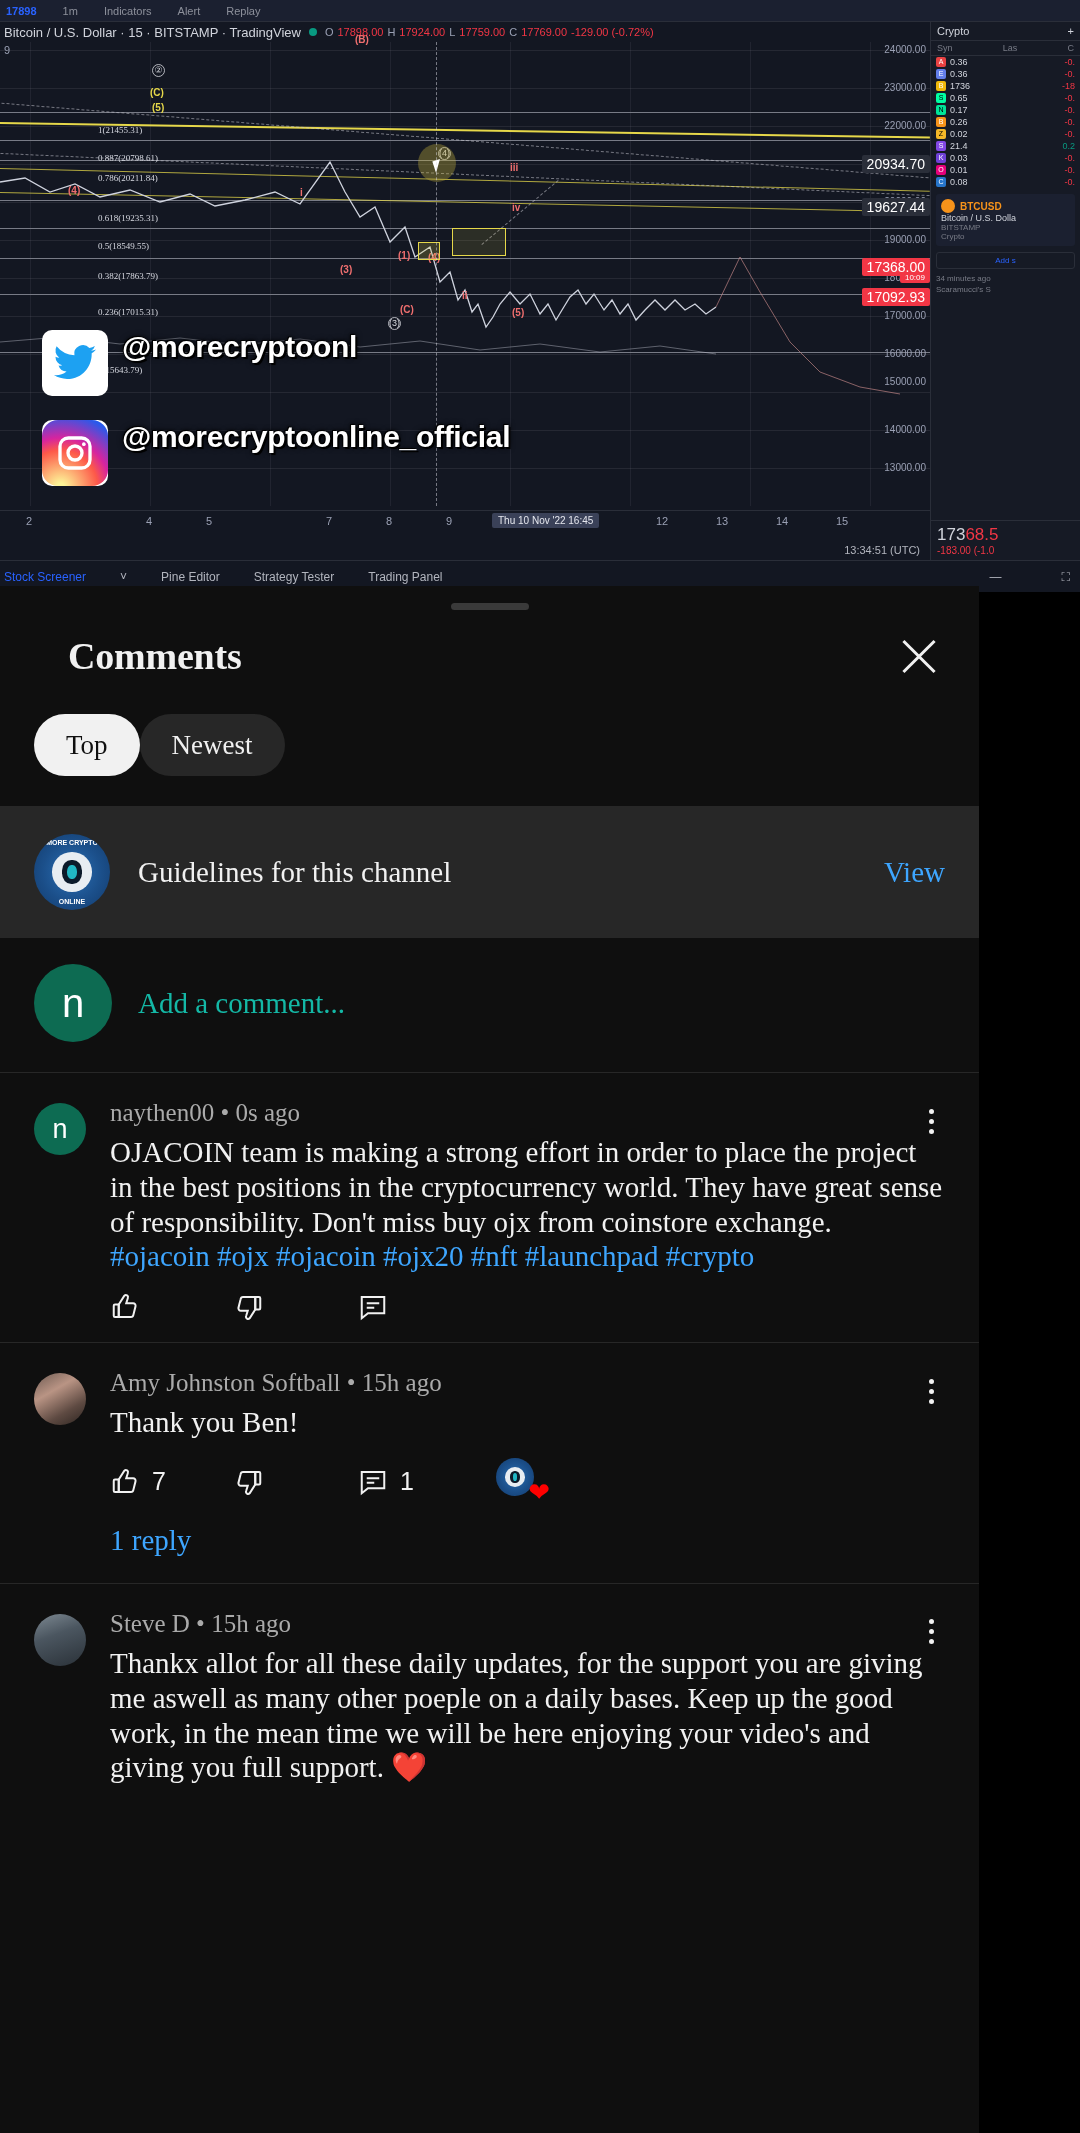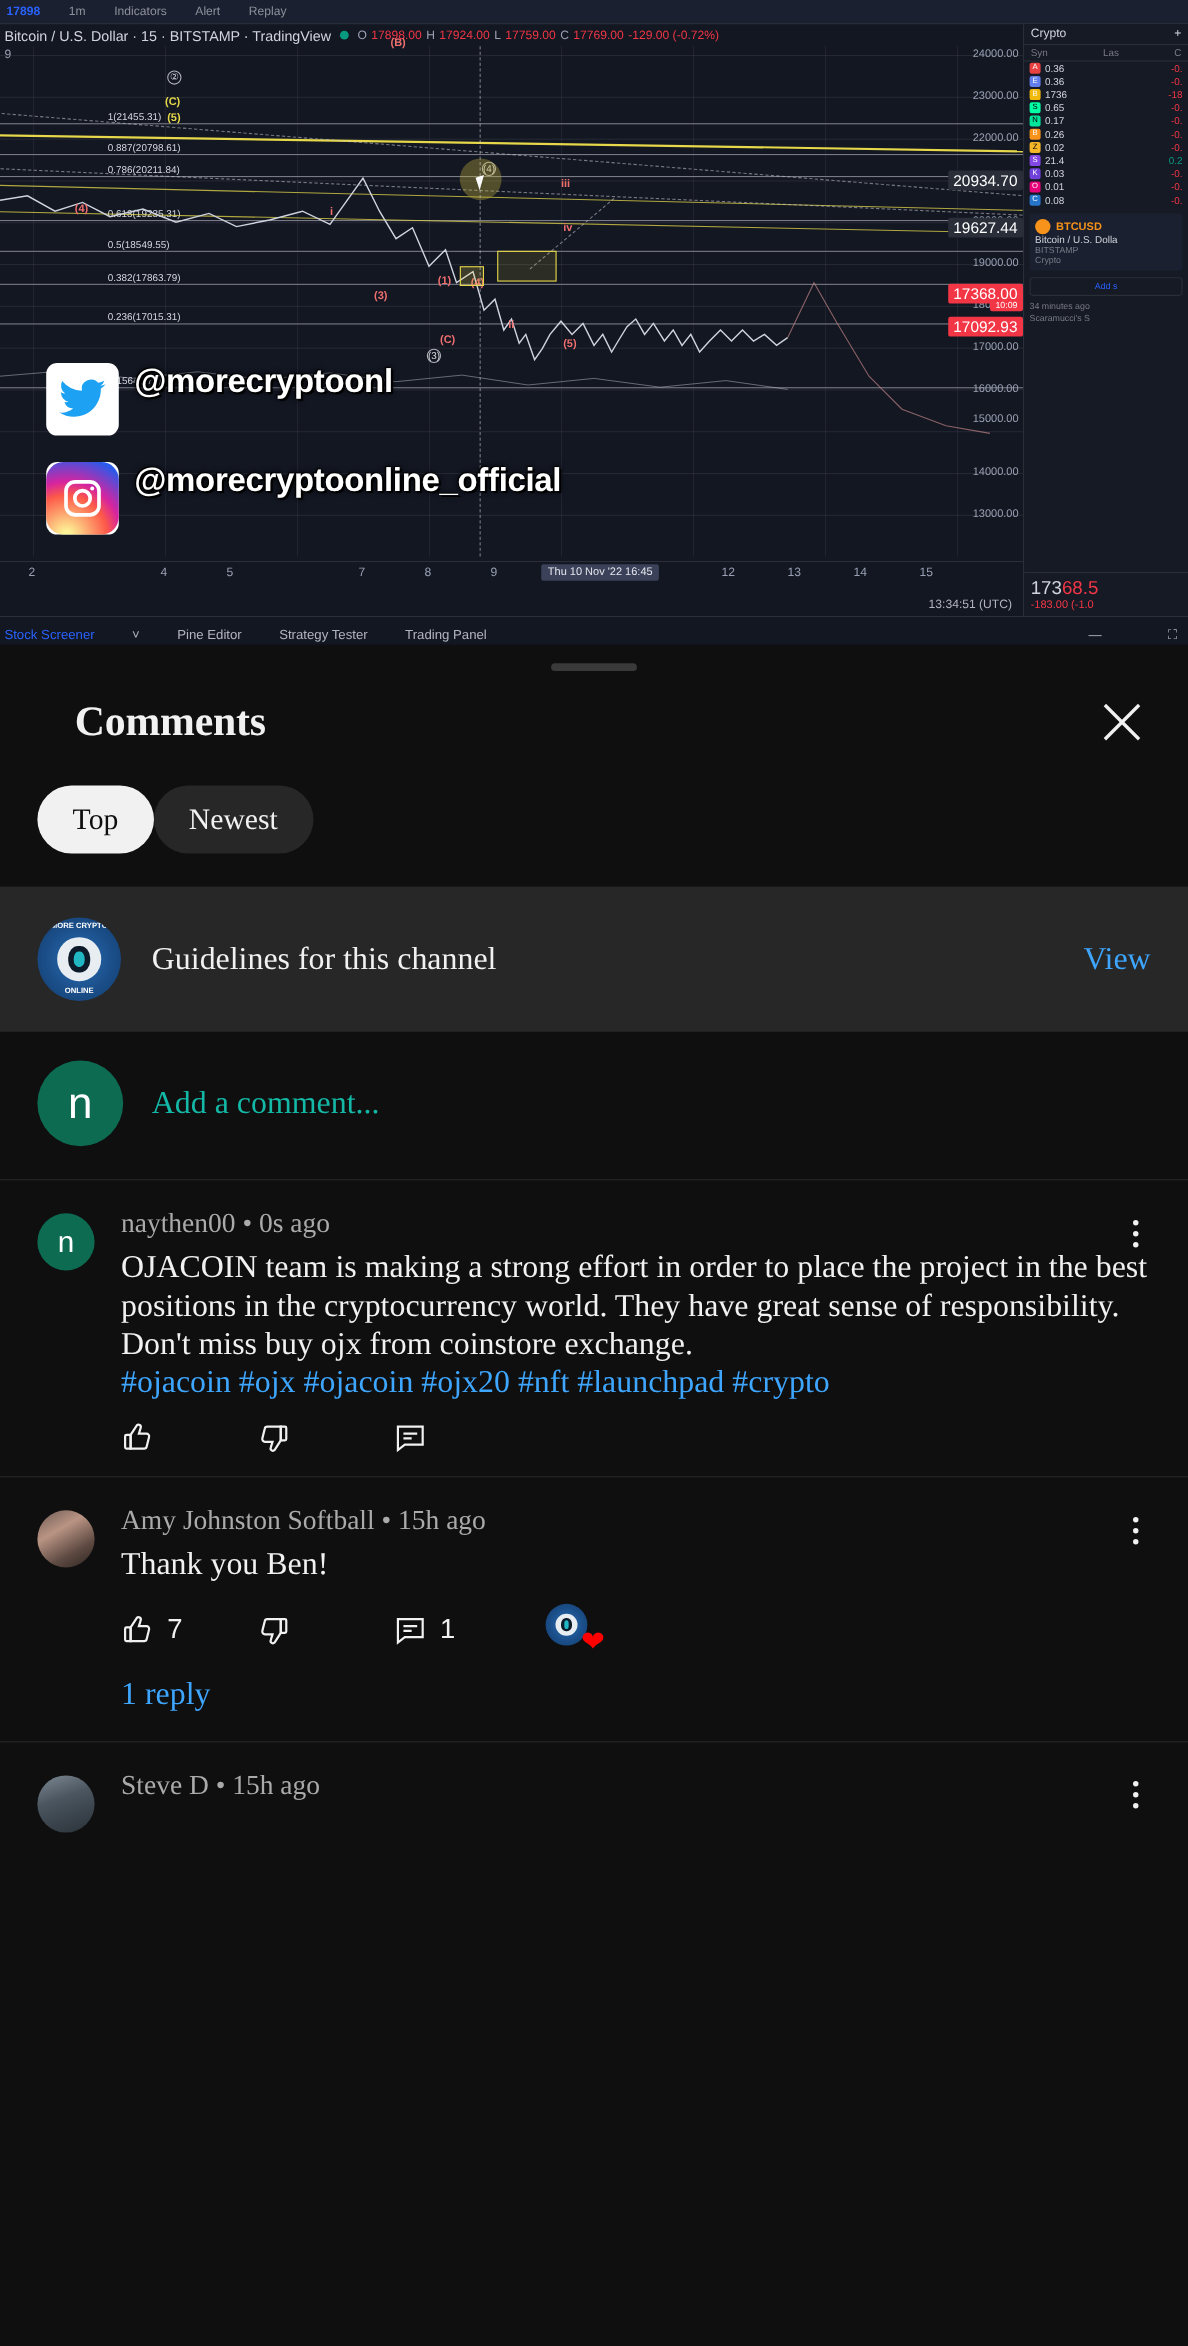--- a/index.html
+++ b/index.html
@@ -2,21 +2,21 @@
 <html><head>
 <meta charset="utf-8">
 <style>
   * { box-sizing: border-box; margin: 0; padding: 0; }
   html, body {
     width: 1080px; height: 2133px;
     background: #000;
     font-family: "Liberation Serif", "DejaVu Serif", serif;
     overflow: hidden;
   }
-  .screen { position: relative; width: 1080px; height: 2133px; background: #0f0f0f; }
+  .screen { position: relative; width: 979px; height: 2133px; background: #0f0f0f; }
 
   
   .video {
     position: relative; width: 1080px; height: 592px;
     background: #131722; overflow: hidden;
   }
   .tv-toolbar {
     position: absolute; top: 0; left: 0; right: 0; height: 22px;
     background: #1b2030; border-bottom: 1px solid #2a2e39;
     display: flex; align-items: center; gap: 26px; padding-left: 6px;
@@ -38,23 +38,23 @@
 
   .chart-canvas { position: absolute; top: 42px; left: 0; width: 930px; bottom: 86px; }
   .grid-h { position: absolute; left: 0; right: 0; height: 1px; background: rgba(120,123,134,.18); }
   .grid-v { position: absolute; top: 0; bottom: 0; width: 1px; background: rgba(120,123,134,.14); }
 
   .fib {
     position: absolute; left: 0; right: 0; height: 1px;
     background: #787b86;
   }
   .fib-label {
-    position: absolute; font-family: Liberation Sans, sans-serif;
+    position: absolute; font-family: Liberation Serif, serif;
     font-size: 9px; color: #d6d8e0; transform: translateY(-11px);
-    white-space: nowrap; left: 98px;
+    white-space: nowrap; left: 98px; margin-top: 24px;
   }
   .trend {
     position: absolute; height: 2px; background: #e6d84a; transform-origin: left center;
   }
   .trend.thin { height: 1px; background: rgba(230,216,74,.75); }
   .dotted-line {
     position: absolute; height: 0; border-top: 1px dashed rgba(200,200,210,.55);
   }
   .wave-label {
     position: absolute; font-family: "Liberation Sans", sans-serif;
@@ -643,20 +643,21 @@
     </div>
 
     <div class="comment">
       <div class="c-av steve"></div>
       <div class="c-body">
         <div class="c-meta">
           <span>Steve D</span>
           <span>•</span>
           <span>15h ago</span>
         </div>
+        <div class="c-text">Thankx allot for all these daily updates, for the support you are giving me aswell as many other poeple on a daily bases. Keep up the good work, in the mean time we will be here enjoying your video's and giving you full support. ❤️</div>
       </div>
       <div class="kebab">
           <i></i>
           <i></i>
           <i></i>
         </div>
     </div>
   </div>
 </div>
 

